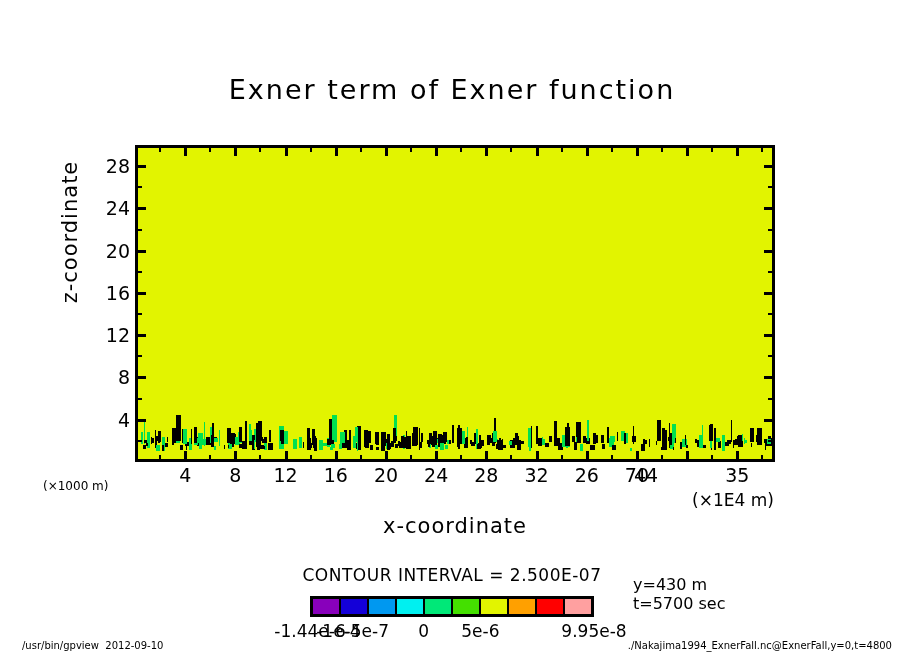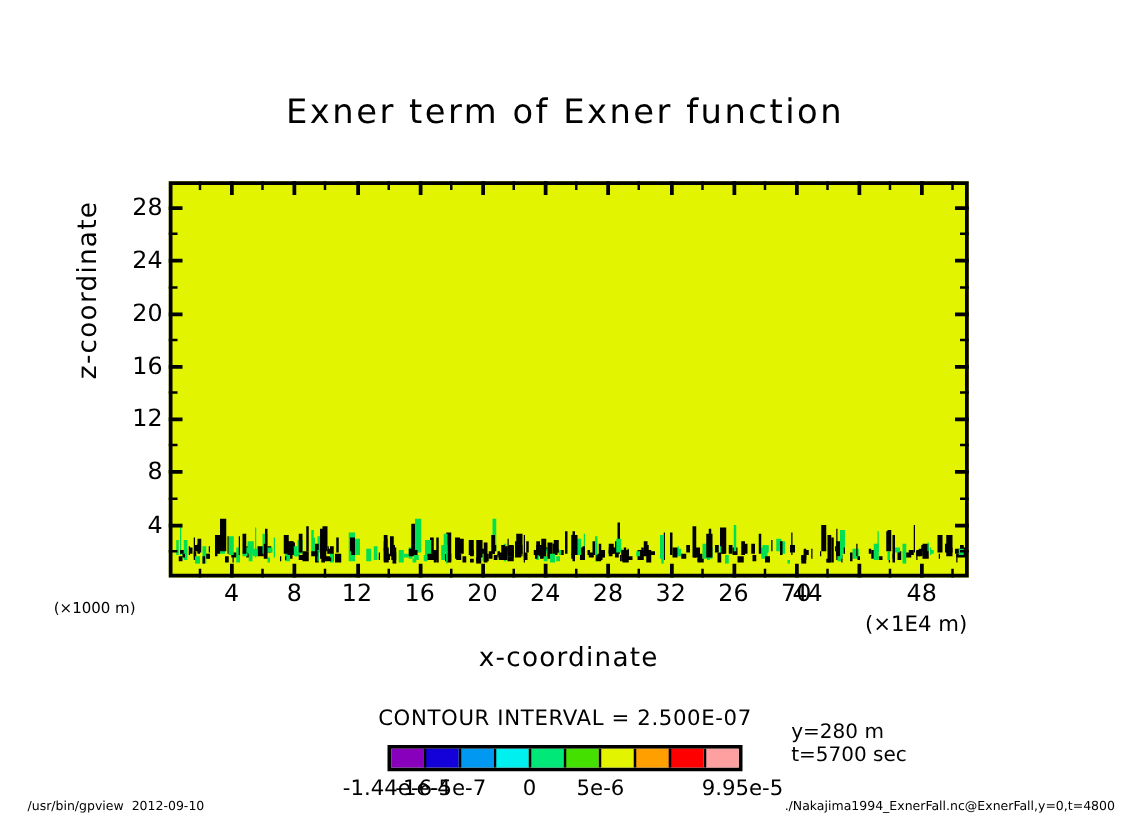--- a/index.html
+++ b/index.html
@@ -592,21 +592,21 @@
     <div class="tick tick-x-top-major" style="left: 585.765px;"></div>
     <div class="xtick-label" style="left: 586.765px;">26</div>
     <div class="tick tick-x-major" style="left: 635.961px;"></div>
     <div class="tick tick-x-top-major" style="left: 635.961px;"></div>
     <div class="xtick-label" style="left: 636.961px;">70</div>
     <div class="tick tick-x-major" style="left: 686.157px;"></div>
     <div class="tick tick-x-top-major" style="left: 686.157px;"></div>
     <div class="xtick-label" style="left: 646px;">44</div>
     <div class="tick tick-x-major" style="left: 736.353px;"></div>
     <div class="tick tick-x-top-major" style="left: 736.353px;"></div>
-    <div class="xtick-label" style="left: 737.353px;">48</div>
+    <div class="xtick-label" style="left: 737.353px;">35</div>
     <div class="tick tick-x-minor" style="left: 159.098px;"></div>
     <div class="tick tick-x-top-minor" style="left: 159.098px;"></div>
     <div class="tick tick-x-minor" style="left: 209.294px;"></div>
     <div class="tick tick-x-top-minor" style="left: 209.294px;"></div>
     <div class="tick tick-x-minor" style="left: 259.49px;"></div>
     <div class="tick tick-x-top-minor" style="left: 259.49px;"></div>
     <div class="tick tick-x-minor" style="left: 309.686px;"></div>
     <div class="tick tick-x-top-minor" style="left: 309.686px;"></div>
     <div class="tick tick-x-minor" style="left: 359.882px;"></div>
     <div class="tick tick-x-top-minor" style="left: 359.882px;"></div>
@@ -645,19 +645,19 @@
     <div class="swatch" style="background: rgb(255, 160, 0); border-left: 2px solid rgb(0, 0, 0);"></div>
     <div class="swatch" style="background: rgb(255, 0, 0); border-left: 2px solid rgb(0, 0, 0);"></div>
     <div class="swatch" style="background: rgb(255, 160, 160); border-left: 2px solid rgb(0, 0, 0);"></div>
   </div>
 <div id="colorbar-labels">
     <div class="cb-label" style="left: 310px;">-1.44e-6</div>
     <div class="cb-label" style="left: 338.4px;">-1e-4</div>
     <div class="cb-label" style="left: 366.8px;">-5e-7</div>
     <div class="cb-label" style="left: 423.6px;">0</div>
     <div class="cb-label" style="left: 480.4px;">5e-6</div>
-    <div class="cb-label" style="left: 594px;">9.95e-5</div>
+    <div class="cb-label" style="left: 594px;">9.95e-8</div>
   </div>
 
-<div id="annotation"><div>y=280 m</div><div>t=5700 sec</div></div>
+<div id="annotation"><div>y=430 m</div><div>t=5700 sec</div></div>
 
 <div id="footer-left">/usr/bin/gpview  2012-09-10</div>
 <div id="footer-right">./Nakajima1994_ExnerFall.nc@ExnerFall,y=0,t=4800</div>
 
 </body></html>

